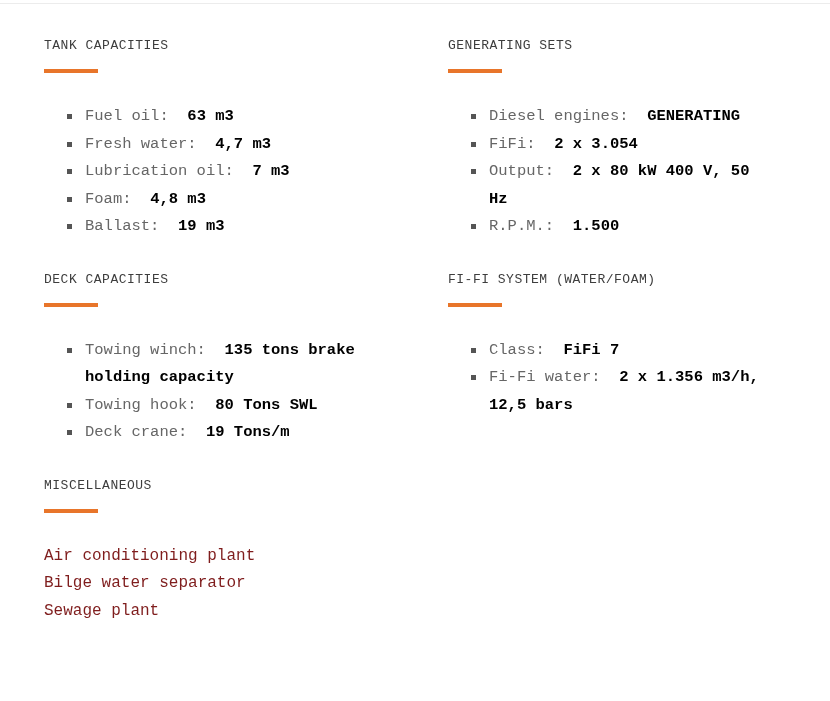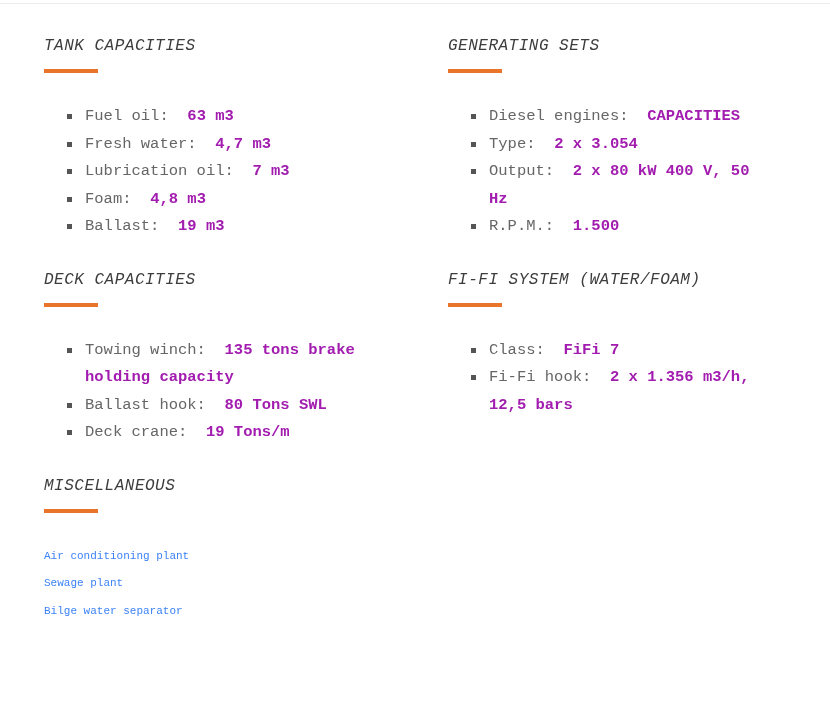--- a/index.html
+++ b/index.html
@@ -15,26 +15,25 @@
   }
   .page { padding: 33px 0 0 44px; }
   .row {
     display: grid;
     grid-template-columns: 404px 1fr;
     margin-bottom: 26px;
   }
   section { min-width: 0; }
   h2 {
     margin: 0 0 10px 0;
-    font-size: 16px;
+    font-size: 13px;
     line-height: 26px;
     font-weight: 400;
     letter-spacing: 0.5px;
     color: #3d3d3d;
-    font-style: italic;
   }
   .underline { width: 54px; height: 4px; background: #e8752a; }
   ul.spec-list {
     list-style: none;
     margin: 30px 0 0 0;
     padding: 0;
     width: 321px;
     max-width: 100%;
   }
   ul.spec-list li {
@@ -44,31 +43,31 @@
     line-height: 27.5px;
     color: #666666;
   }
   ul.spec-list li::before {
     content: "";
     position: absolute;
     left: 23px; top: 11px;
     width: 5px; height: 5px;
     background: #555555;
   }
-  ul.spec-list .val { font-weight: 700; color: #a21caf; }
+  ul.spec-list .val { font-weight: 700; color: #000000; }
   ul.spec-list .val::before { content: "\00a0\00a0"; font-weight: 400; }
   ul.plain-list {
     list-style: none;
     margin: 30px 0 0 0;
     padding: 0;
   }
   ul.plain-list li {
-    font-size: 11px;
+    font-size: 16px;
     line-height: 27.5px;
-    color: #3b82f6;
+    color: #7f1d1d;
   }
 </style>
 </head>
 <body>
 
 <div class="top-line"></div>
 
 <div class="page">
 
   <div class="row">
@@ -82,61 +81,61 @@
         <li><span class="lbl">Lubrication oil:</span><span class="val">7 m3</span></li>
         <li><span class="lbl">Foam:</span><span class="val">4,8 m3</span></li>
         <li><span class="lbl">Ballast:</span><span class="val">19 m3</span></li>
       </ul>
     </section>
 
     <section>
       <h2>GENERATING SETS</h2>
       <div class="underline" style="background: rgb(232, 117, 42);"></div>
       <ul class="spec-list">
-        <li><span class="lbl">Diesel engines:</span><span class="val">CAPACITIES</span></li>
-        <li><span class="lbl">Type:</span><span class="val">2 x 3.054</span></li>
+        <li><span class="lbl">Diesel engines:</span><span class="val">GENERATING</span></li>
+        <li><span class="lbl">FiFi:</span><span class="val">2 x 3.054</span></li>
         <li><span class="lbl">Output:</span><span class="val">2 x 80 kW 400 V, 50 Hz</span></li>
         <li><span class="lbl">R.P.M.:</span><span class="val">1.500</span></li>
       </ul>
     </section>
 
   </div>
 
   <div class="row">
 
     <section>
       <h2>DECK CAPACITIES</h2>
       <div class="underline" style="background: rgb(232, 117, 42);"></div>
       <ul class="spec-list">
         <li><span class="lbl">Towing winch:</span><span class="val">135 tons brake holding capacity</span></li>
-        <li><span class="lbl">Ballast hook:</span><span class="val">80 Tons SWL</span></li>
+        <li><span class="lbl">Towing hook:</span><span class="val">80 Tons SWL</span></li>
         <li><span class="lbl">Deck crane:</span><span class="val">19 Tons/m</span></li>
       </ul>
     </section>
 
     <section>
       <h2>FI-FI SYSTEM (WATER/FOAM)</h2>
       <div class="underline" style="background: rgb(232, 117, 42);"></div>
       <ul class="spec-list">
         <li><span class="lbl">Class:</span><span class="val">FiFi 7</span></li>
-        <li><span class="lbl">Fi-Fi hook:</span><span class="val">2 x 1.356 m3/h, 12,5 bars</span></li>
+        <li><span class="lbl">Fi-Fi water:</span><span class="val">2 x 1.356 m3/h, 12,5 bars</span></li>
       </ul>
     </section>
 
   </div>
 
   <div class="row">
 
     <section>
       <h2>MISCELLANEOUS</h2>
       <div class="underline" style="background: rgb(232, 117, 42);"></div>
       <ul class="plain-list">
         <li>Air conditioning plant</li>
+        <li>Bilge water separator</li>
         <li>Sewage plant</li>
-        <li>Bilge water separator</li>
       </ul>
     </section>
 
     <section></section>
 
   </div>
 
 </div>
 
 </body></html>

